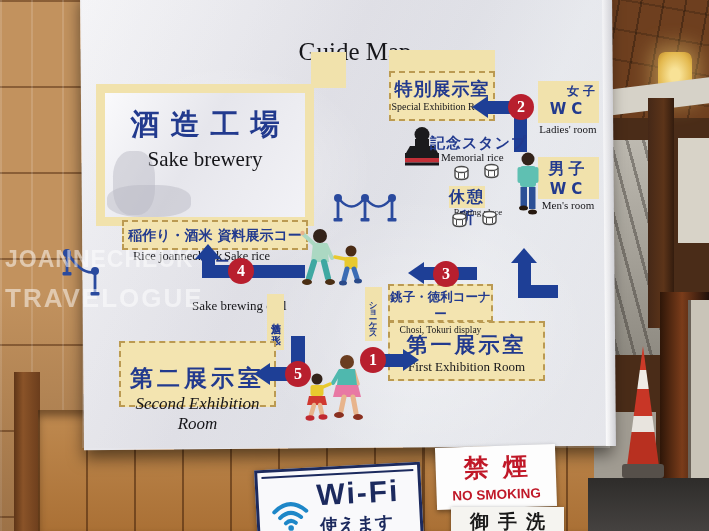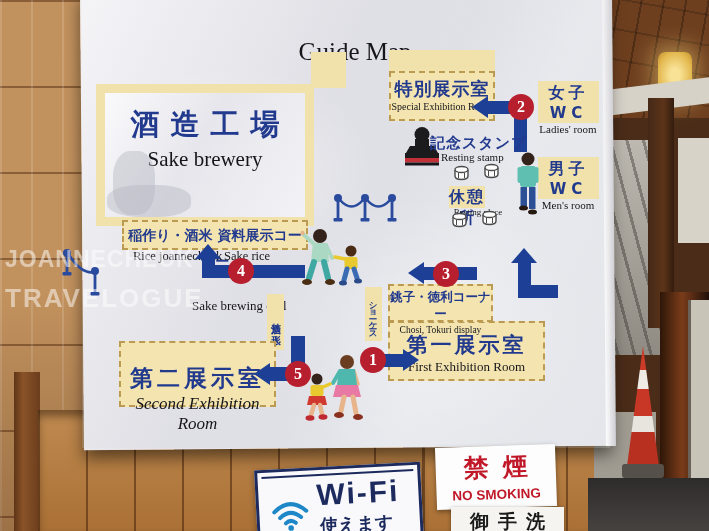--- a/index.html
+++ b/index.html
@@ -142,21 +142,21 @@
     <div class="jp" style="font-size:18px;letter-spacing:1px;margin-top:4px;">特別展示室</div>
     <div class="en" style="font-size:10px;">Special Exhibition Room</div>
   </div>
 
   <div class="abs content ah-left" style="left:472px;top:96px;"></div>
   <div class="abs content shaft" style="left:487px;top:101px;width:24px;height:13px;"></div>
   <div class="abs content shaft" style="left:514px;top:118px;width:13px;height:34px;"></div>
   <div class="abs content route" style="left:508px;top:94px;">2</div>
 
   <div class="abs content ywall" style="left:538px;top:81px;width:61px;height:42px;text-align:center;">
-    <div class="jp" style="font-size:16px;letter-spacing:4px;margin-top:2px;">女子</div>
+    <div class="jp" style="font-size:12px;letter-spacing:4px;margin-top:2px;text-align:right;">女子</div>
     <div class="jp" style="font-size:15px;letter-spacing:5px;">WC</div>
   </div>
   <div class="abs content en" style="left:530px;top:123px;width:76px;text-align:center;font-size:11px;">Ladies' room</div>
 
   <div class="abs content ywall" style="left:538px;top:157px;width:61px;height:42px;text-align:center;">
     <div class="jp" style="font-size:16px;letter-spacing:4px;margin-top:2px;">男子</div>
     <div class="jp" style="font-size:15px;letter-spacing:5px;">WC</div>
   </div>
   <div class="abs content en" style="left:530px;top:199px;width:76px;text-align:center;font-size:11px;">Men's room</div>
 
@@ -164,21 +164,21 @@
     <svg width="48" height="40" viewBox="0 0 48 40">
       <circle cx="24" cy="8.5" r="7.5" fill="#1b1b1d"></circle>
       <rect x="17" y="13" width="14" height="7" fill="#1b1b1d"></rect>
       <path d="M12 20 h24 l4 7 h-32 z" fill="#1b1b1d"></path>
       <rect x="7" y="27" width="34" height="5" fill="#1b1b1d"></rect>
       <rect x="7" y="32" width="34" height="4.5" fill="#c23038"></rect>
       <rect x="7" y="36.5" width="34" height="3" fill="#15151a"></rect>
     </svg>
   </div>
   <div class="abs content jp" style="left:430px;top:134px;font-size:15px;letter-spacing:1px;">記念スタンプ</div>
-  <div class="abs content en" style="left:441px;top:151px;font-size:11px;">Resting stamp</div>
+  <div class="abs content en" style="left:441px;top:151px;font-size:11px;">Memorial rice</div>
 
   <div class="abs content ywall" style="left:449px;top:186px;width:36px;height:22px;text-align:center;">
     <div class="jp" style="font-size:16px;letter-spacing:2px;margin-top:1px;">休憩所</div>
   </div>
   <div class="abs content en" style="left:447px;top:207px;width:62px;text-align:center;font-size:9px;">Resting place</div>
   <div class="abs content" style="left:453px;top:165px;">
     <svg width="17" height="17" viewBox="0 0 17 17">
         <path d="M2 5 v6 q0 3.5 6.5 3.5 q6.5 0 6.5 -3.5 v-6" fill="#fdfdfd" stroke="#4a4a4a" stroke-width="1.4"></path>
         <ellipse cx="8.5" cy="4.5" rx="6.5" ry="3" fill="#fdfdfd" stroke="#4a4a4a" stroke-width="1.4"></ellipse>
         <path d="M5.5 8 v5 M11.5 8 v5" stroke="#4a4a4a" stroke-width="1"></path>

